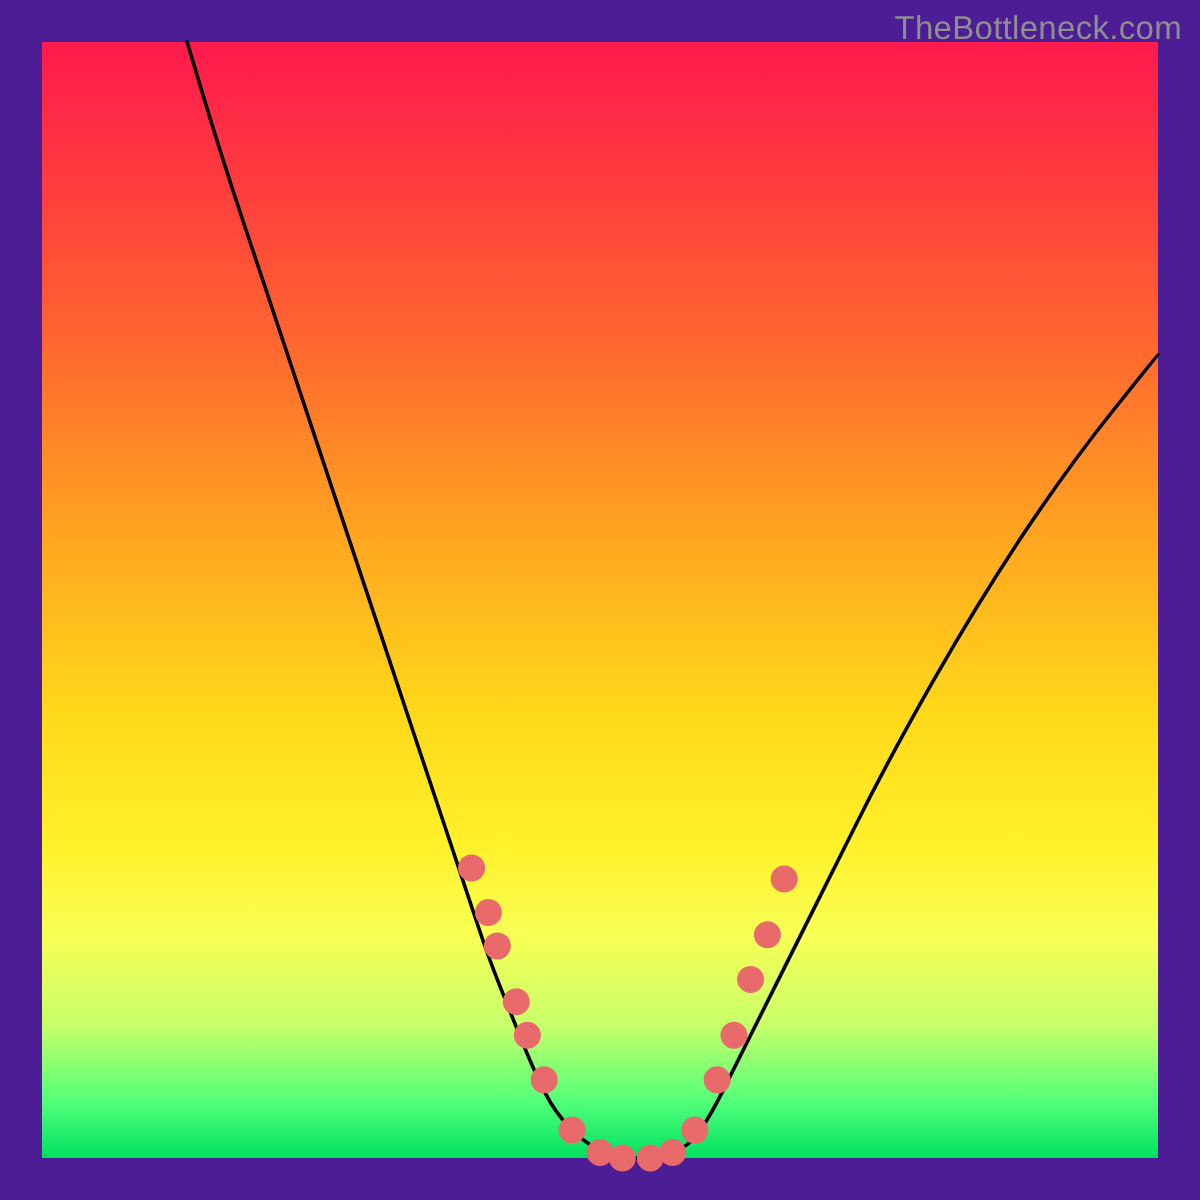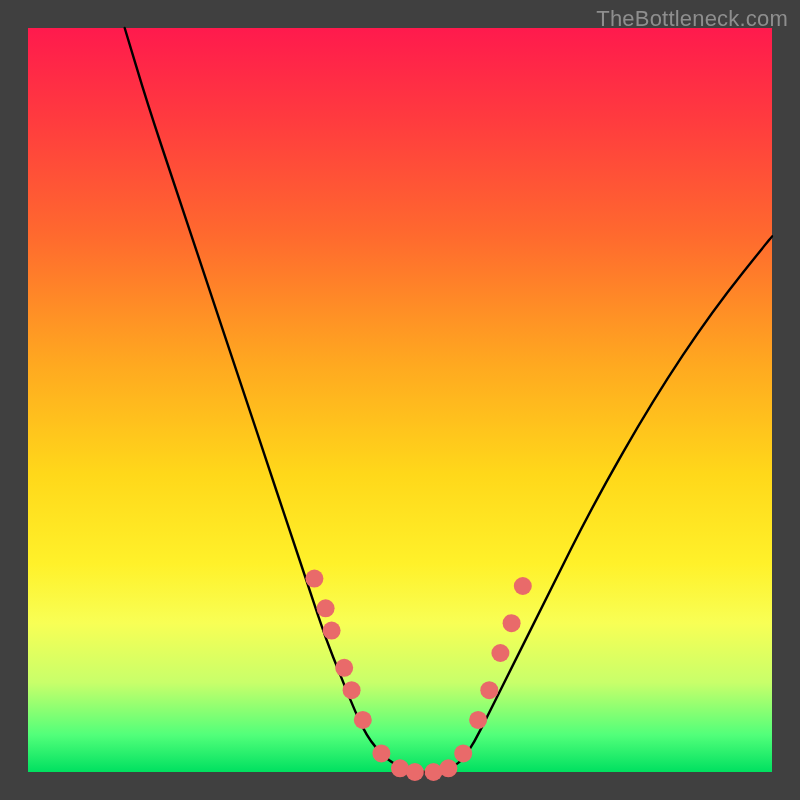--- a/index.html
+++ b/index.html
@@ -8,21 +8,21 @@
     width: 800px;
     height: 800px;
     background: #000;
     overflow: hidden;
     font-family: Arial, Helvetica, sans-serif;
   }
   .stage {
     position: relative;
     width: 800px;
     height: 800px;
-    background: #404040;
+    background: #4c1d95;
   }
   .plot {
     position: absolute;
     left: 28px;
     top: 28px;
     width: 744px;
     height: 744px;
     
     background: linear-gradient(
       to bottom,

